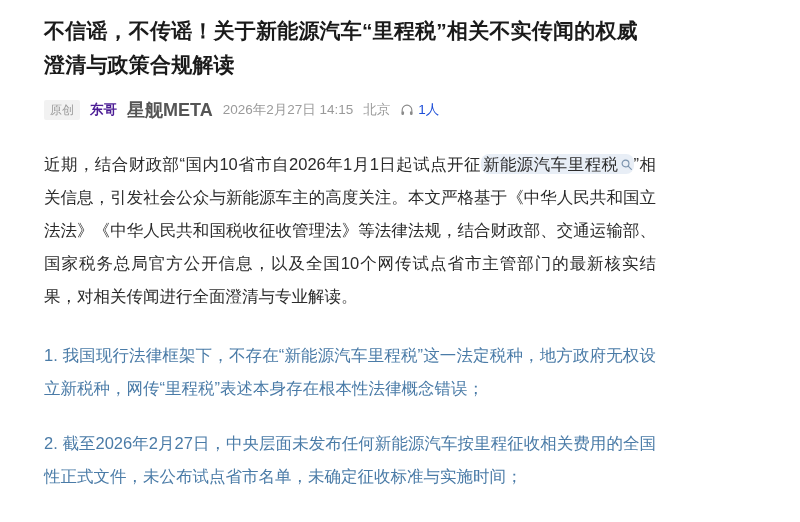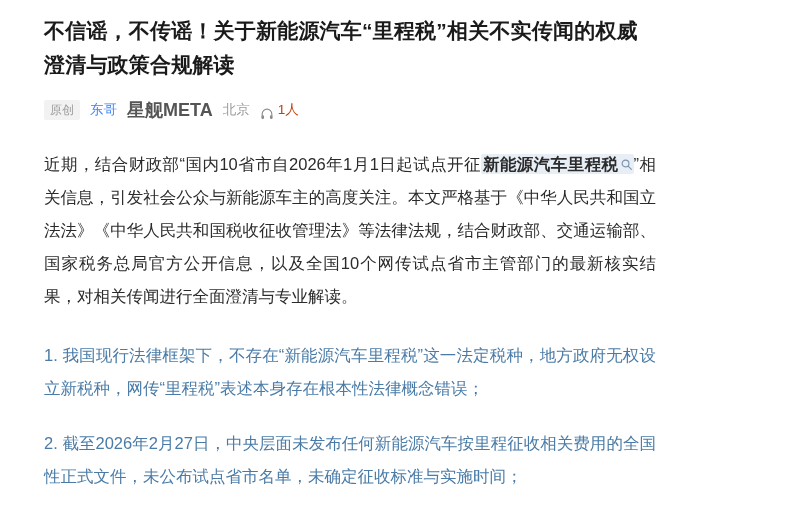--- a/index.html
+++ b/index.html
@@ -43,35 +43,36 @@
   .meta-badge {
     display: inline-block;
     background: #f2f2f2;
     color: #9a9a9a;
     font-size: 12px;
     line-height: 18px;
     padding: 1px 6px;
     border-radius: 2px;
   }
   .meta-author {
-    color: #3b82f6;
+    color: #4c1d95;
+    font-weight: bold;
   }
   .meta-source {
     color: #555555;
     font-weight: bold;
     font-size: 18px;
   }
   .meta-date, .meta-location {
     color: #9a9a9a;
   }
   .meta-listen {
     display: inline-flex;
-    align-items: flex-end;
+    align-items: flex-start;
     gap: 4px;
-    color: #c2410c;
+    color: #1d4ed8;
   }
   .headphone-icon {
     display: inline-block;
     width: 14px;
     height: 14px;
     position: relative;
     top: 2px;
   }
   .tag-line {
     font-size: 16px;
@@ -91,22 +92,21 @@
     font-size: 16.5px;
     line-height: 33px;
     margin: 0 0 22px 0;
     text-align: justify;
     word-break: break-all;
   }
   .hl-link {
     background: #e8eef6;
     color: #2b2b2b;
     padding: 1px 0 1px 2px;
-    border-radius: 2px;
-    font-weight: bold;
+    border-radius: 8px;
   }
   .search-glyph {
     display: inline-block;
     width: 13px;
     height: 13px;
     position: relative;
     top: 1px;
     margin: 0 1px;
   }
 </style>
@@ -114,20 +114,21 @@
 <body>
 
 <div class="page">
 
   <h1 class="article-title">不信谣，不传谣！关于新能源汽车“里程税”相关不实传闻的权威澄清与政策合规解读</h1>
 
   <div class="meta-row">
     <span class="meta-badge">原创</span>
     <span class="meta-author">东哥</span>
     <span class="meta-source">星舰META</span>
+    <span class="meta-date">2026年2月27日 14:15</span>
     <span class="meta-location">北京</span>
     <span class="meta-listen">
       <span class="headphone-icon">
         <svg width="14" height="14" viewBox="0 0 16 16" fill="none" stroke="#8a8a8a" stroke-width="1.3">
           <path d="M2.5 10V8a5.5 5.5 0 0 1 11 0v2"></path>
           <rect x="1.6" y="9.4" width="3" height="4.4" rx="1.4" fill="#8a8a8a" stroke="none"></rect>
           <rect x="11.4" y="9.4" width="3" height="4.4" rx="1.4" fill="#8a8a8a" stroke="none"></rect>
         </svg>
       </span>
       <span>1人</span>

